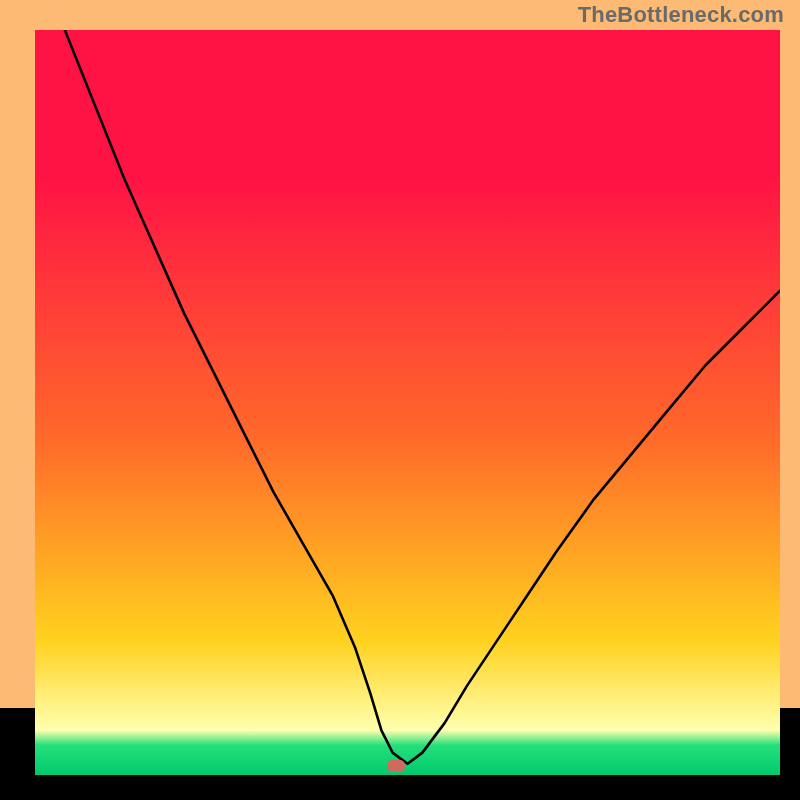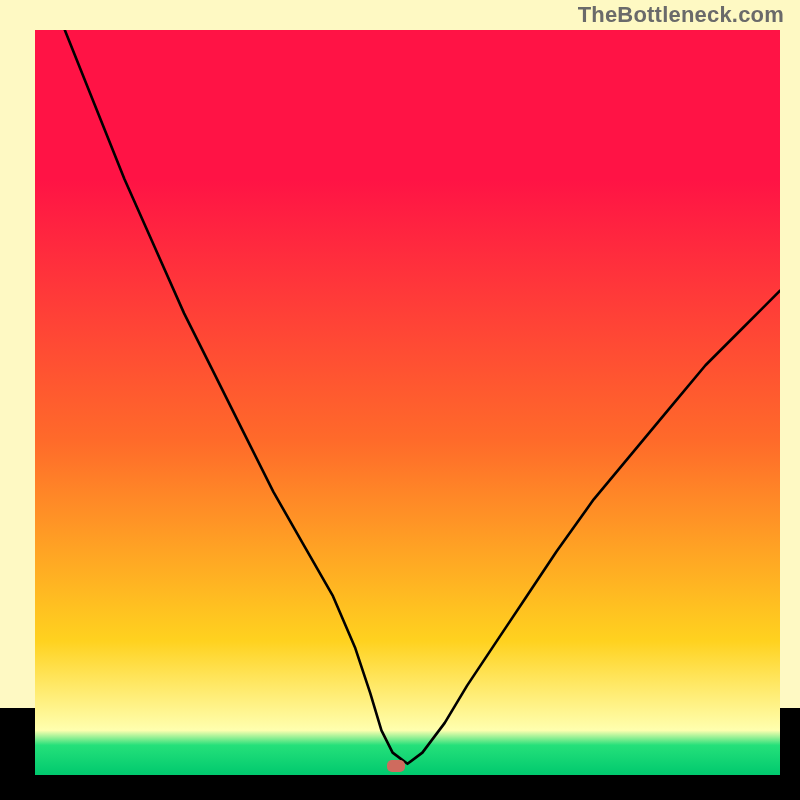--- a/index.html
+++ b/index.html
@@ -8,21 +8,21 @@
     width: 800px;
     height: 800px;
     background: #000;
     overflow: hidden;
     font-family: Arial, Helvetica, sans-serif;
   }
   .frame {
     position: relative;
     width: 800px;
     height: 708px;
-    background: #fef9c3;
+    background: #fdba74;
   }
   .watermark {
     position: absolute;
     top: 2px;
     right: 16px;
     color: #6a6a6a;
     font-size: 22px;
     font-weight: 600;
     letter-spacing: 0.2px;
     user-select: none;

